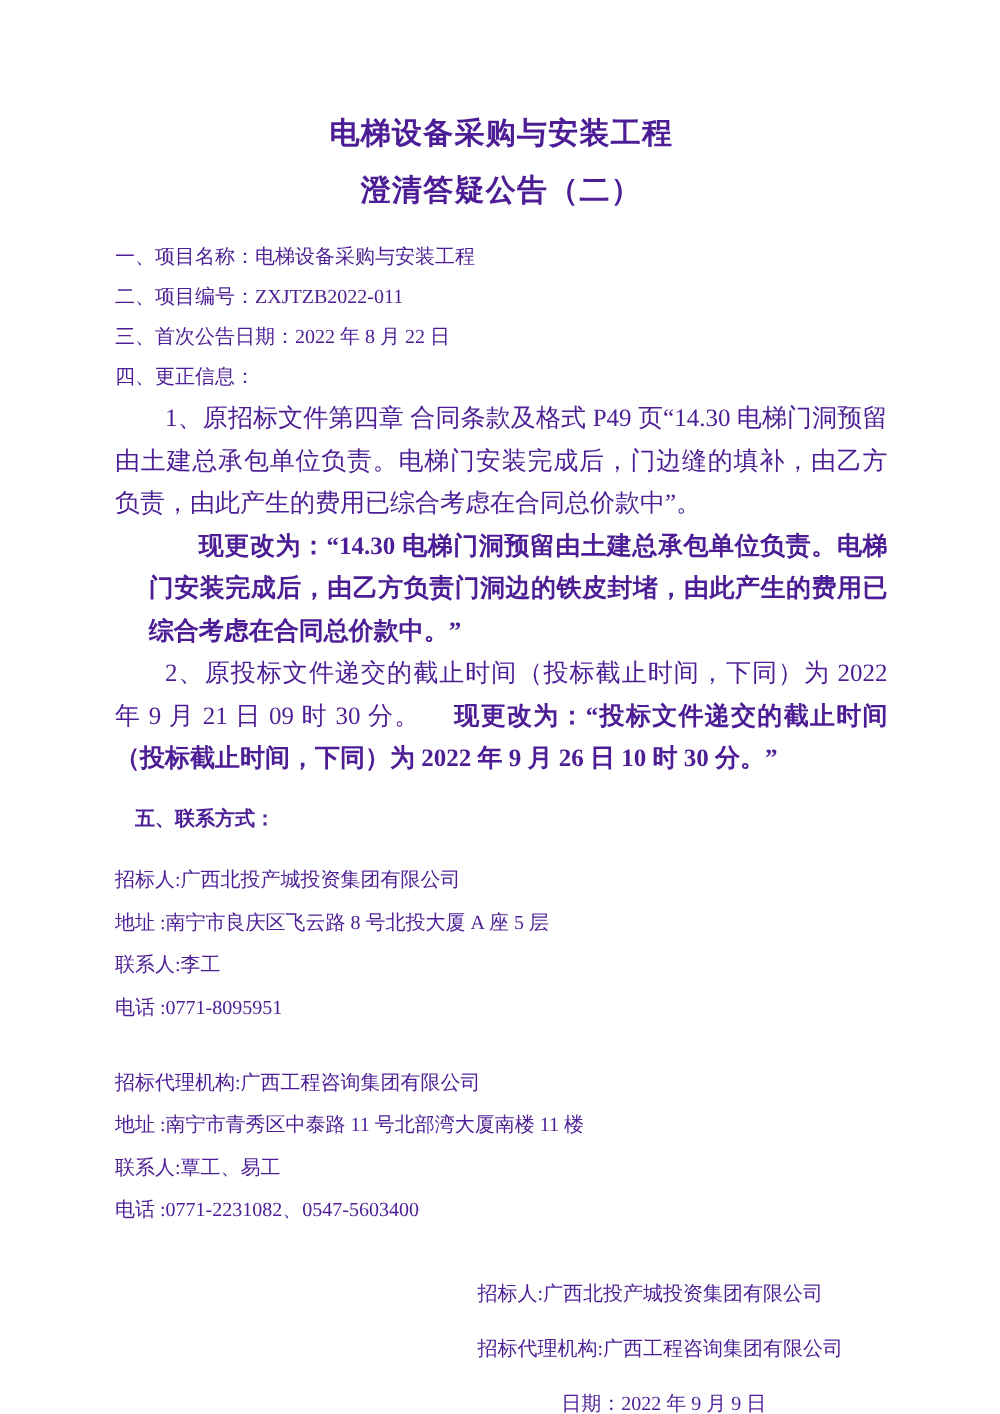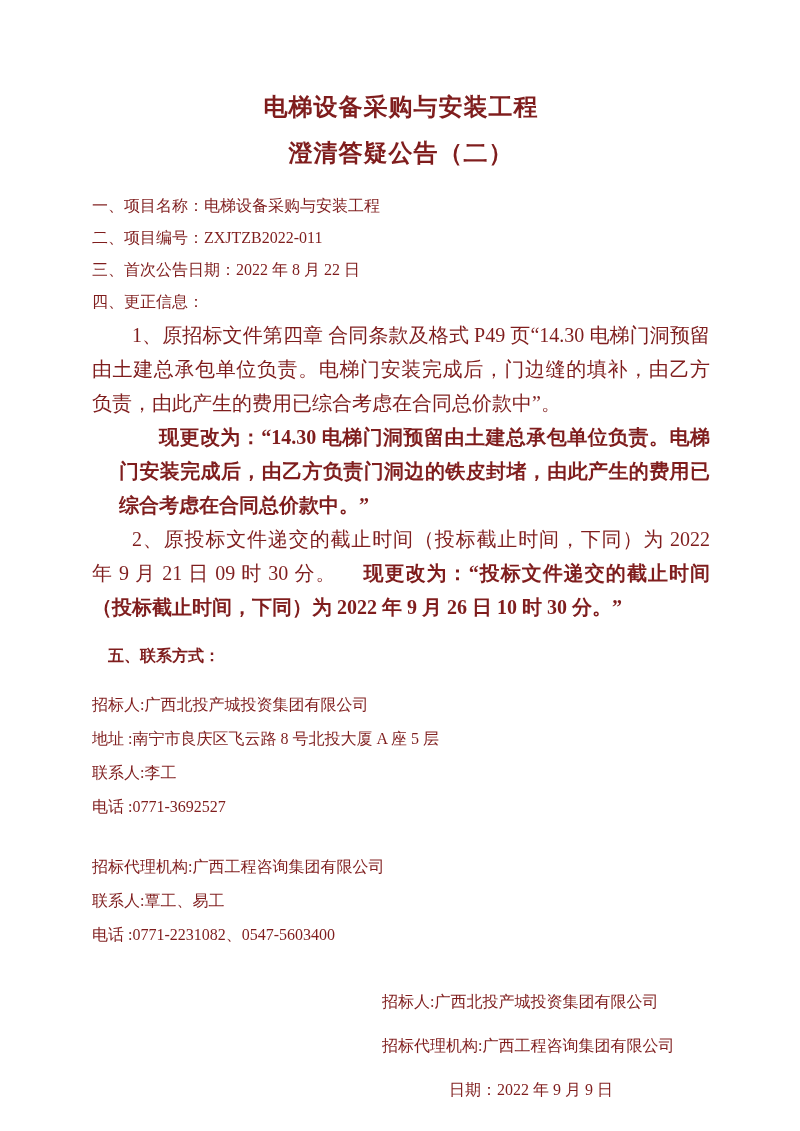--- a/index.html
+++ b/index.html
@@ -2,21 +2,21 @@
 <html><head>
 <meta charset="utf-8">
 <style>
   html, body { margin: 0; padding: 0; background: #ffffff; }
   .page {
     position: relative;
     width: 800px;
     height: 1131px;
     margin: 0 auto;
     background: #ffffff;
-    color: #7f1d1d;
+    color: #4c1d95;
     font-family: "Liberation Serif", "DejaVu Serif", serif;
     box-sizing: border-box;
     padding: 84px 90px 30px 92px;
     overflow: hidden;
   }
   .doc-title {
     text-align: center;
     font-size: 24px;
     line-height: 46px;
     font-weight: bold;
@@ -82,27 +82,28 @@
     <p class="para para-bold">现更改为：“14.30 电梯门洞预留由土建总承包单位负责。电梯门安装完成后，由乙方负责门洞边的铁皮封堵，由此产生的费用已综合考虑在合同总价款中。”</p>
     <p class="para"><span>2、原投标文件递交的截止时间（投标截止时间，下同）为 2022 年 9 月 21 日 09 时 30 分。</span><span class="para-bold">现更改为：“投标文件递交的截止时间（投标截止时间，下同）为 2022 年 9 月 26 日 10 时 30 分。”</span></p>
   </div>
 
   <p class="heading">五、联系方式：</p>
 
   <div class="contact">
     <p>招标人:广西北投产城投资集团有限公司</p>
     <p>地址 :南宁市良庆区飞云路 8 号北投大厦 A 座 5 层</p>
     <p>联系人:李工</p>
-    <p>电话 :0771-3692527</p>
+    <p>电话 :0771-8095951</p>
   </div>
 
   <div class="block-gap"></div>
 
   <div class="contact">
     <p>招标代理机构:广西工程咨询集团有限公司</p>
+    <p>地址 :南宁市青秀区中泰路 11 号北部湾大厦南楼 11 楼</p>
     <p>联系人:覃工、易工</p>
     <p>电话 :0771-2231082、0547-5603400</p>
   </div>
 
   <div class="signature">
     <p>招标人:广西北投产城投资集团有限公司</p>
     <p>招标代理机构:广西工程咨询集团有限公司</p>
     <p class="sig-date">日期：2022 年 9 月 9 日</p>
   </div>
 

